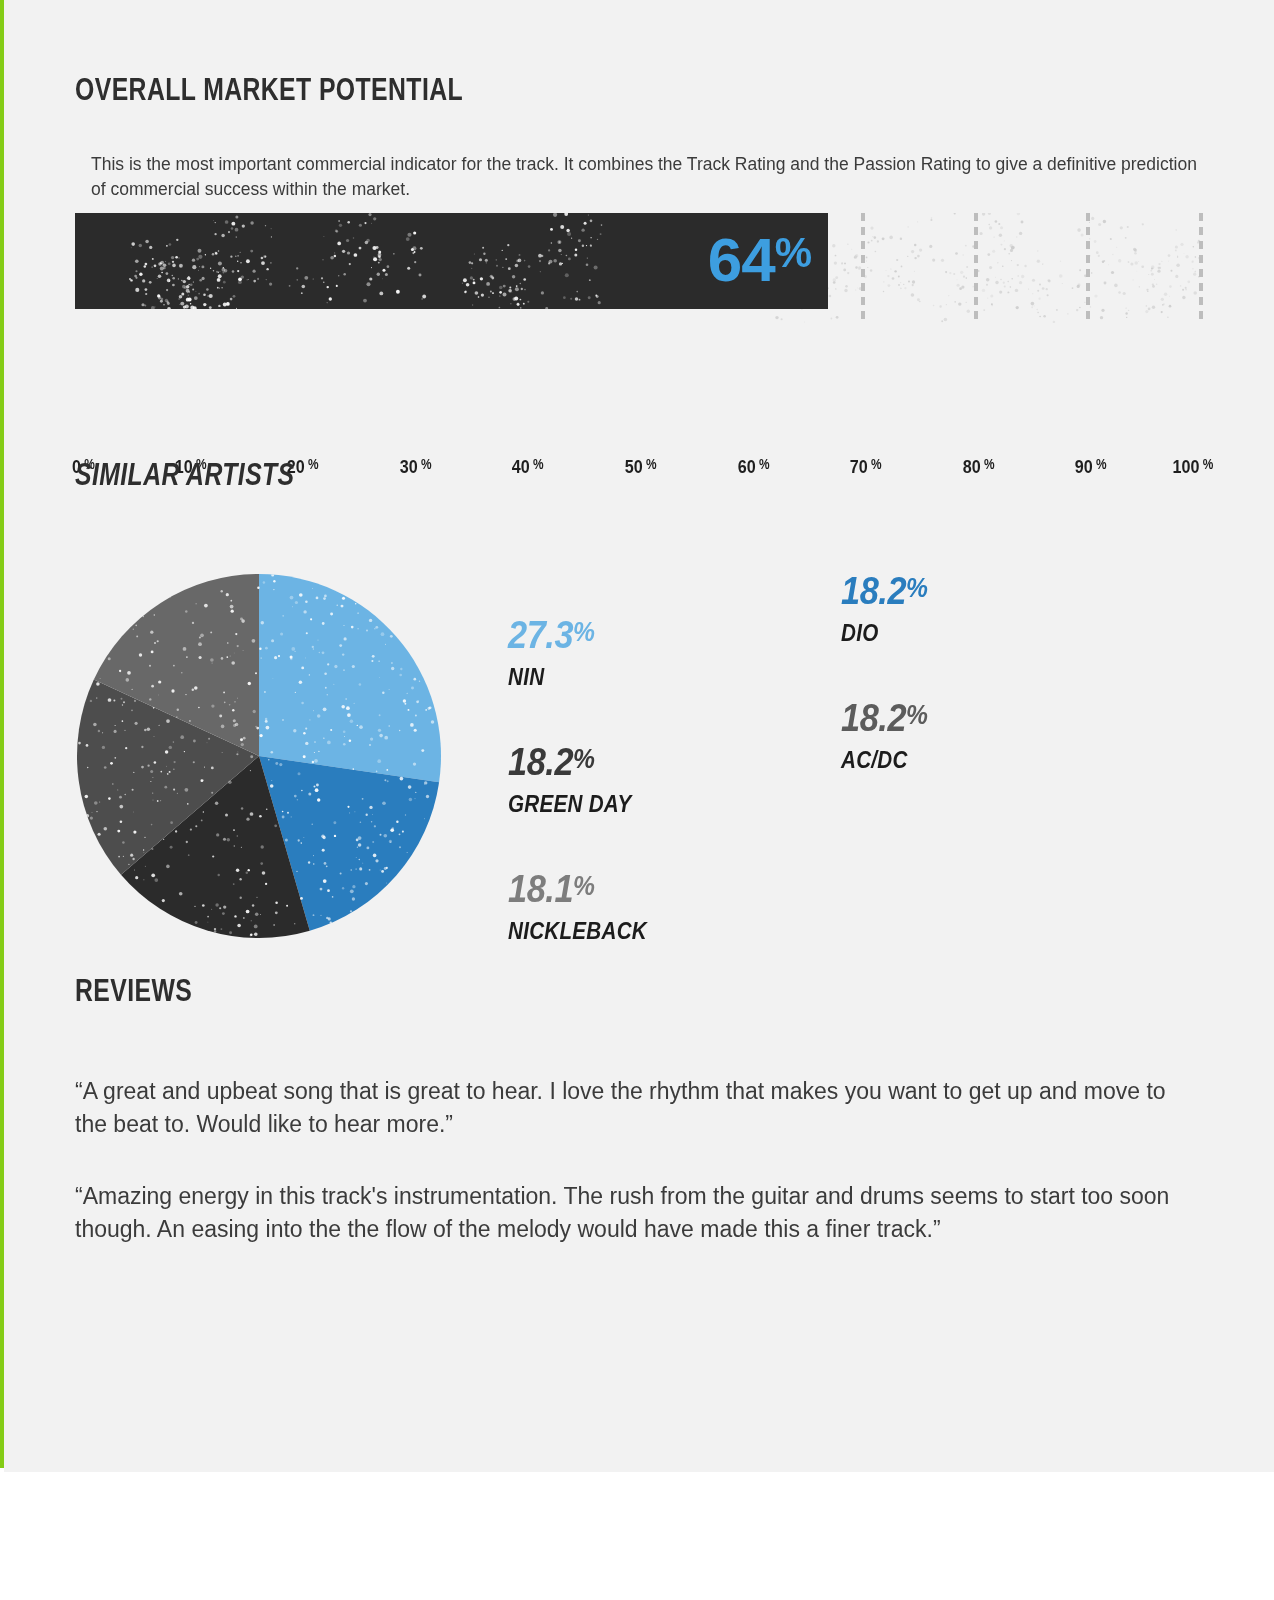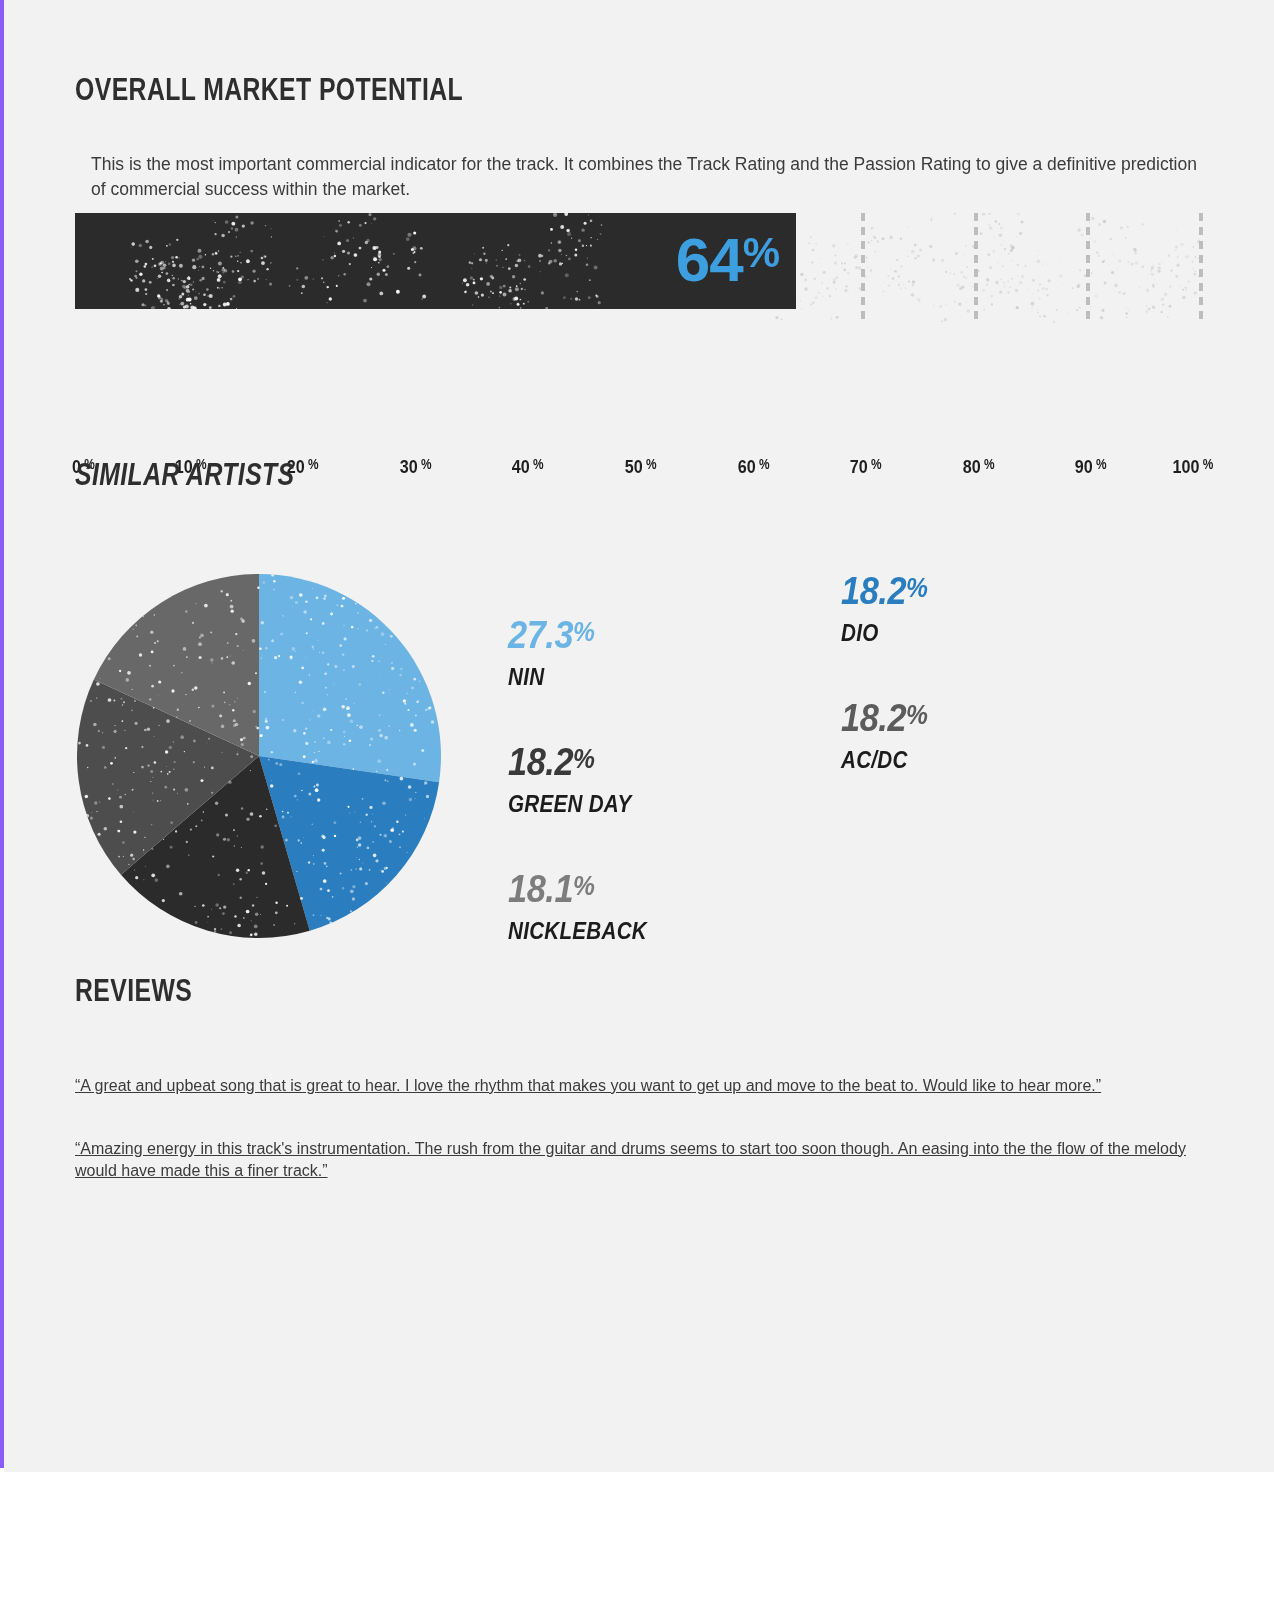--- a/index.html
+++ b/index.html
@@ -12,21 +12,21 @@
     height: 1600px;
     font-family: "Liberation Sans", sans-serif;
     position: relative;
     overflow: hidden;
   }
   .page {
     position: absolute;
     left: 0; top: 0;
     width: 1274px;
     height: 1468px;
-    background: #8b5cf6;
+    background: #84cc16;
   }
   .content {
     position: absolute;
     left: 4px;
     top: 0;
     width: 1270px;
     height: 1472px;
     background: #f2f2f2;
   }
   
@@ -74,20 +74,21 @@
     left: 0; top: 0;
     width: 1126px;
     height: 96px;
   }
   .gauge-fill {
     position: absolute;
     left: 0; top: 0;
     height: 96px;
     background: #2b2b2b;
     overflow: hidden;
+    padding-left: 32px;
   }
   .gauge-value {
     position: absolute;
     right: 18px;
     top: 50%;
     transform: translateY(-52%);
     font-family: "Liberation Sans Narrow", "Liberation Sans", sans-serif;
     font-weight: bold;
     font-size: 62px;
     color: #3d9ee0;
@@ -199,24 +200,23 @@
     width: 1130px;
   }
   .review-list {
     position: absolute;
     left: 0;
     top: 100px;
     width: 1113px;
   }
   .review {
     margin-bottom: 40px;
-    font-size: 16px;
+    font-size: 23px;
     line-height: 1.42;
     color: #3b3b3b;
-    text-decoration: underline;
   }
   
   .footer {
     position: absolute;
     left: 0;
     top: 1472px;
     width: 1274px;
     height: 128px;
     background: #ffffff;
   }

